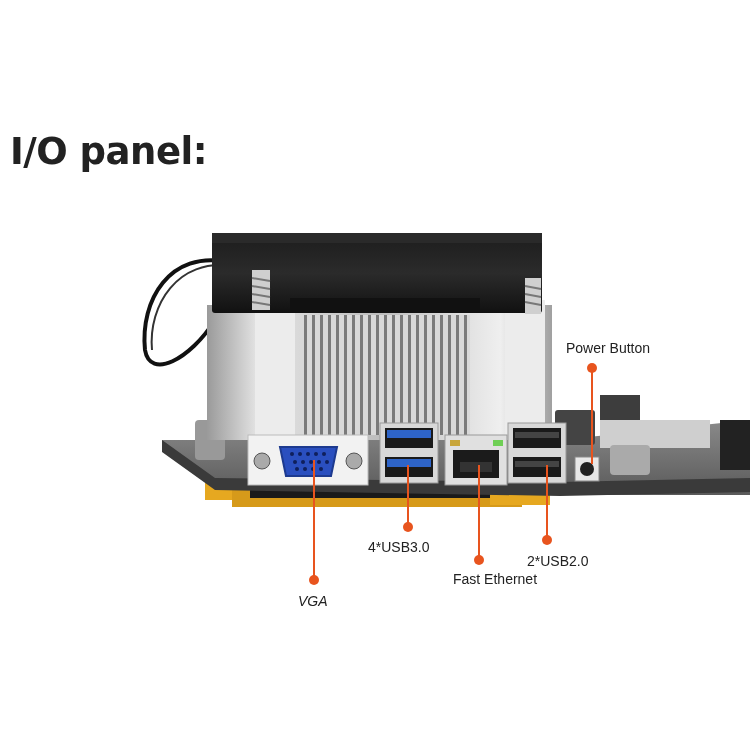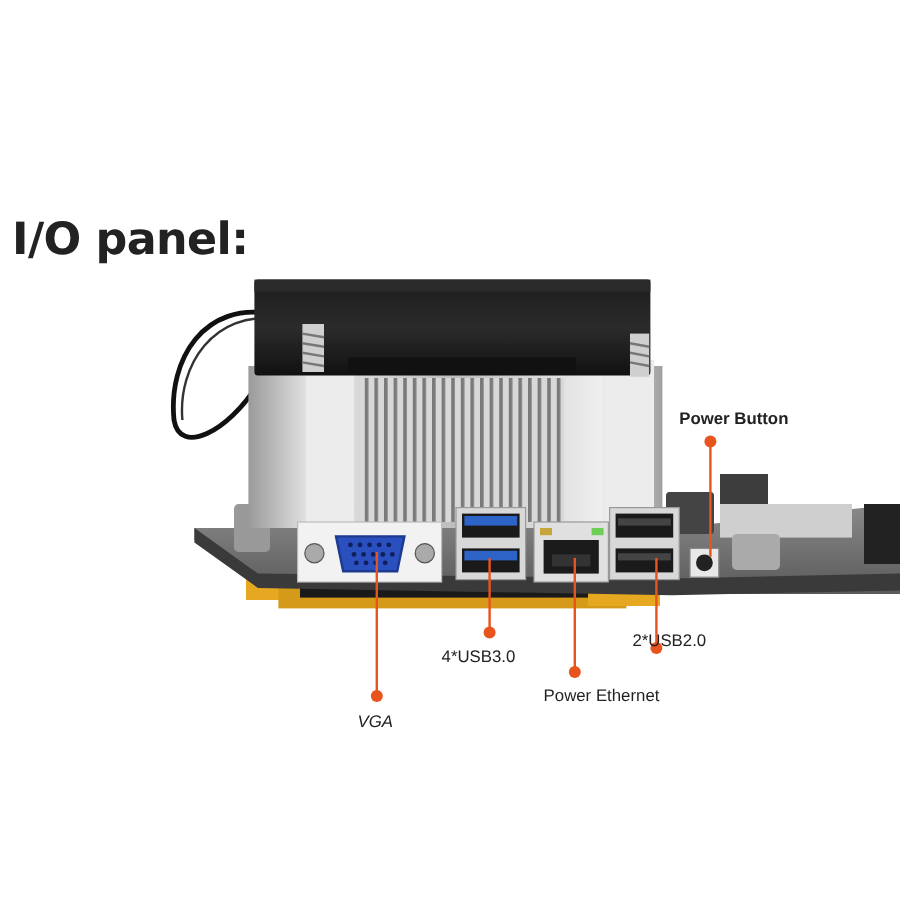--- a/index.html
+++ b/index.html
@@ -1,17 +1,17 @@
 <!DOCTYPE html>
 <html><head>
 <meta charset="utf-8">
 <style>
   html, body { margin:0; padding:0; }
   body { width:750px; height:750px; background:#ffffff; position:relative; overflow:hidden; font-family:"Liberation Sans", sans-serif; }
-  .title { position:absolute; left:10px; top:130px; font-family:"DejaVu Sans", sans-serif; font-weight:bold; font-size:37px; color:#222222; letter-spacing:-0.5px;margin-top:48px; }
+  .title { position:absolute; left:10px; top:130px; font-family:"DejaVu Sans", sans-serif; font-weight:bold; font-size:37px; color:#222222; letter-spacing:-0.5px; }
   .scene { position:absolute; left:0; top:0; width:750px; height:750px; }
   .label { position:absolute; font-size:14px; color:#222222; white-space:nowrap; }
   .line { position:absolute; width:2px; background:#e8541e; }
   .dot { position:absolute; width:10px; height:10px; border-radius:50%; background:#e8541e; }
 </style>
 </head>
 <body>
 
 <div class="title">I/O panel:</div>
 
@@ -137,38 +137,38 @@
 
   <g>
     <rect x="575" y="457" width="24" height="24" fill="#e8e8e8" stroke="#888"></rect>
     <circle cx="587" cy="469" r="7" fill="#222"></circle>
   </g>
 </svg>
 
 <div>
   <div class="dot" style="left:587px; top:363px;"></div>
   <div class="line" style="left:591px; top:368px; height:96px;"></div>
-  <div class="label" style="left:566px; top:340px;font-weight:bold;">Power Button</div>
+  <div class="label" style="left:566px; top:340px;">Power Button</div>
 </div>
 
 <div>
   <div class="line" style="left:313px; top:460px; height:120px;"></div>
   <div class="dot" style="left:309px; top:575px;"></div>
   <div class="label" style="left:298px; top:593px;font-style:italic;">VGA</div>
 </div>
 
 <div>
   <div class="line" style="left:407px; top:465px; height:62px;"></div>
   <div class="dot" style="left:403px; top:522px;"></div>
   <div class="label" style="left:368px; top:539px;">4*USB3.0</div>
 </div>
 
 <div>
   <div class="line" style="left:478px; top:465px; height:95px;"></div>
   <div class="dot" style="left:474px; top:555px;"></div>
-  <div class="label" style="left:453px; top:571px;">Power Ethernet</div>
+  <div class="label" style="left:453px; top:571px;">Fast Ethernet</div>
 </div>
 
 <div>
   <div class="line" style="left:546px; top:465px; height:75px;"></div>
   <div class="dot" style="left:542px; top:535px;"></div>
-  <div class="label" style="left:527px; top:525px;text-align:right;">2*USB2.0</div>
+  <div class="label" style="left:527px; top:553px;text-align:right;">2*USB2.0</div>
 </div>
 
 </body></html>

